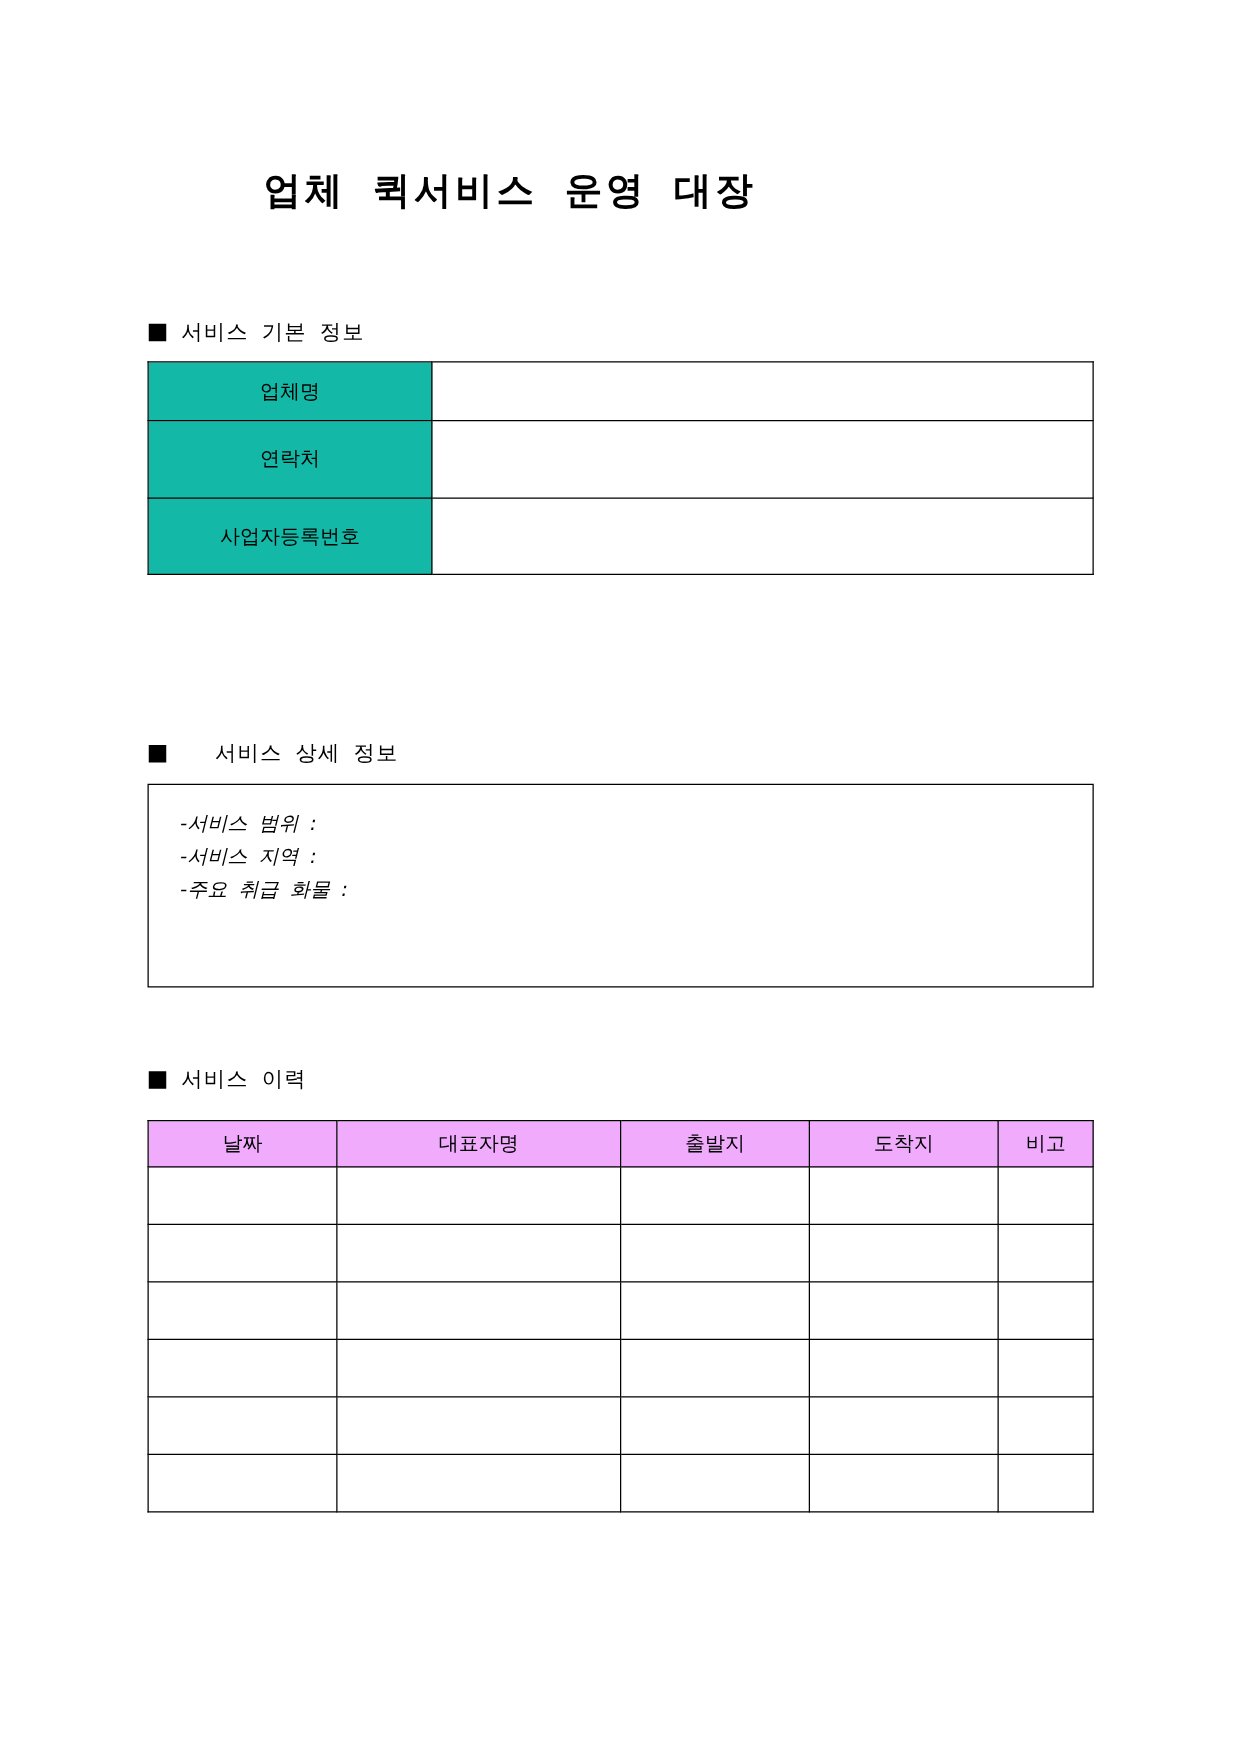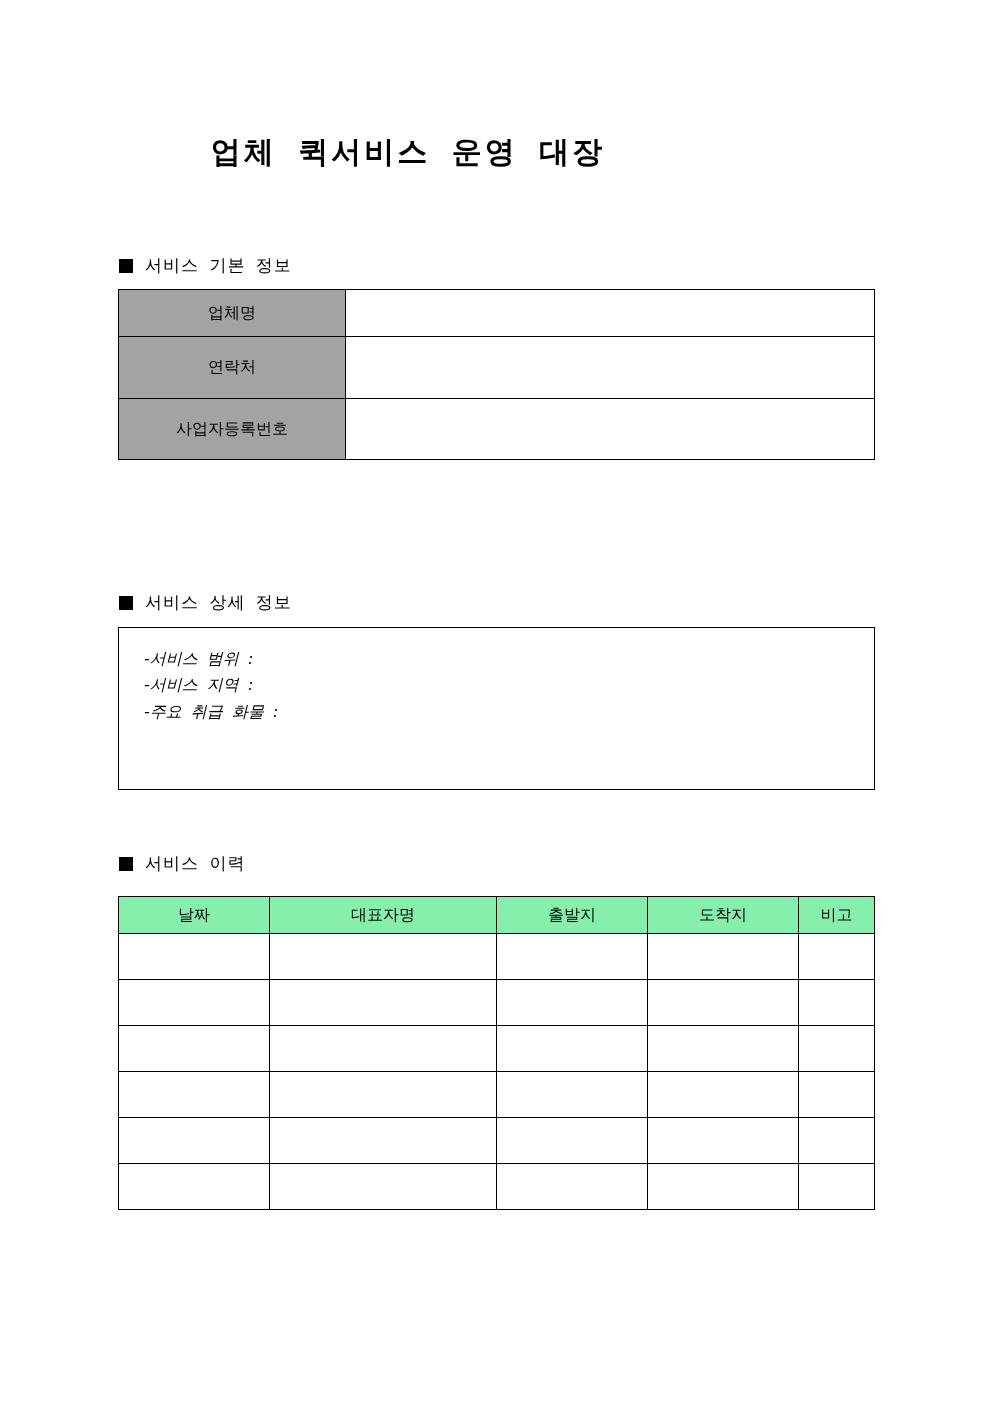--- a/index.html
+++ b/index.html
@@ -2,25 +2,25 @@
 <html><head>
   <meta charset="utf-8">
   <style>
     html, body { margin: 0; padding: 0; background: #ffffff; }
     body { width: 992px; height: 1403px; position: relative; font-family: "DejaVu Sans", "Liberation Sans", sans-serif; color: #000; overflow: hidden; }
     .title { position: absolute; top: 132px; left: 0; width: 816px; text-align: center; font-size: 30px; font-weight: bold; letter-spacing: 3px; word-spacing: 8px; }
     .section-head { position: absolute; left: 119px; font-size: 17px; font-weight: normal; display: flex; align-items: center; word-spacing: 4px; letter-spacing: 1px; }
     .sq { display: inline-block; width: 14px; height: 14px; background: #000; margin-right: 12px; }
     table { border-collapse: collapse; position: absolute; left: 118px; width: 757px; table-layout: fixed; }
     td, th { border: 1.5px solid #000; font-size: 16px; font-weight: normal; text-align: center; padding: 0; }
-    .label-cell { background: #a3a3a3; }
+    .label-cell { background: #14b8a6; }
     .info-table td.value-cell { background: #fff; }
     .detail-box { position: absolute; left: 118px; top: 627px; width: 755px; height: 161px; border: 1.5px solid #000; }
     .detail-line { position: absolute; left: 25px; font-size: 16px; word-spacing: 4px; font-style: italic; }
-    .history th { background: #86efac; height: 36px; }
+    .history th { background: #f0abfc; height: 36px; }
     .history td { height: 45px; }
   </style>
 </head>
 <body>
 
 <div class="title">업체 퀵서비스 운영 대장</div>
 
 <div class="section-head" style="top:254px;">
   <span class="sq"></span>
   <span>서비스 기본 정보</span>
@@ -39,21 +39,21 @@
     <td class="label-cell">연락처</td>
     <td class="value-cell"></td>
   </tr>
   <tr style="height:61px">
     <td class="label-cell">사업자등록번호</td>
     <td class="value-cell"></td>
   </tr>
 </tbody>
   </table>
 
-<div class="section-head" style="top:591px;">
+<div class="section-head" style="top:591px;gap:27px;">
   <span class="sq"></span>
   <span>서비스 상세 정보</span>
 </div>
 <div class="detail-box">
   <div class="detail-line" style="top:21px;">-서비스 범위 :</div>
   <div class="detail-line" style="top:47px;">-서비스 지역 :</div>
   <div class="detail-line" style="top:74px;">-주요 취급 화물 :</div>
 </div>
 
 <div class="section-head" style="top:852px;">

